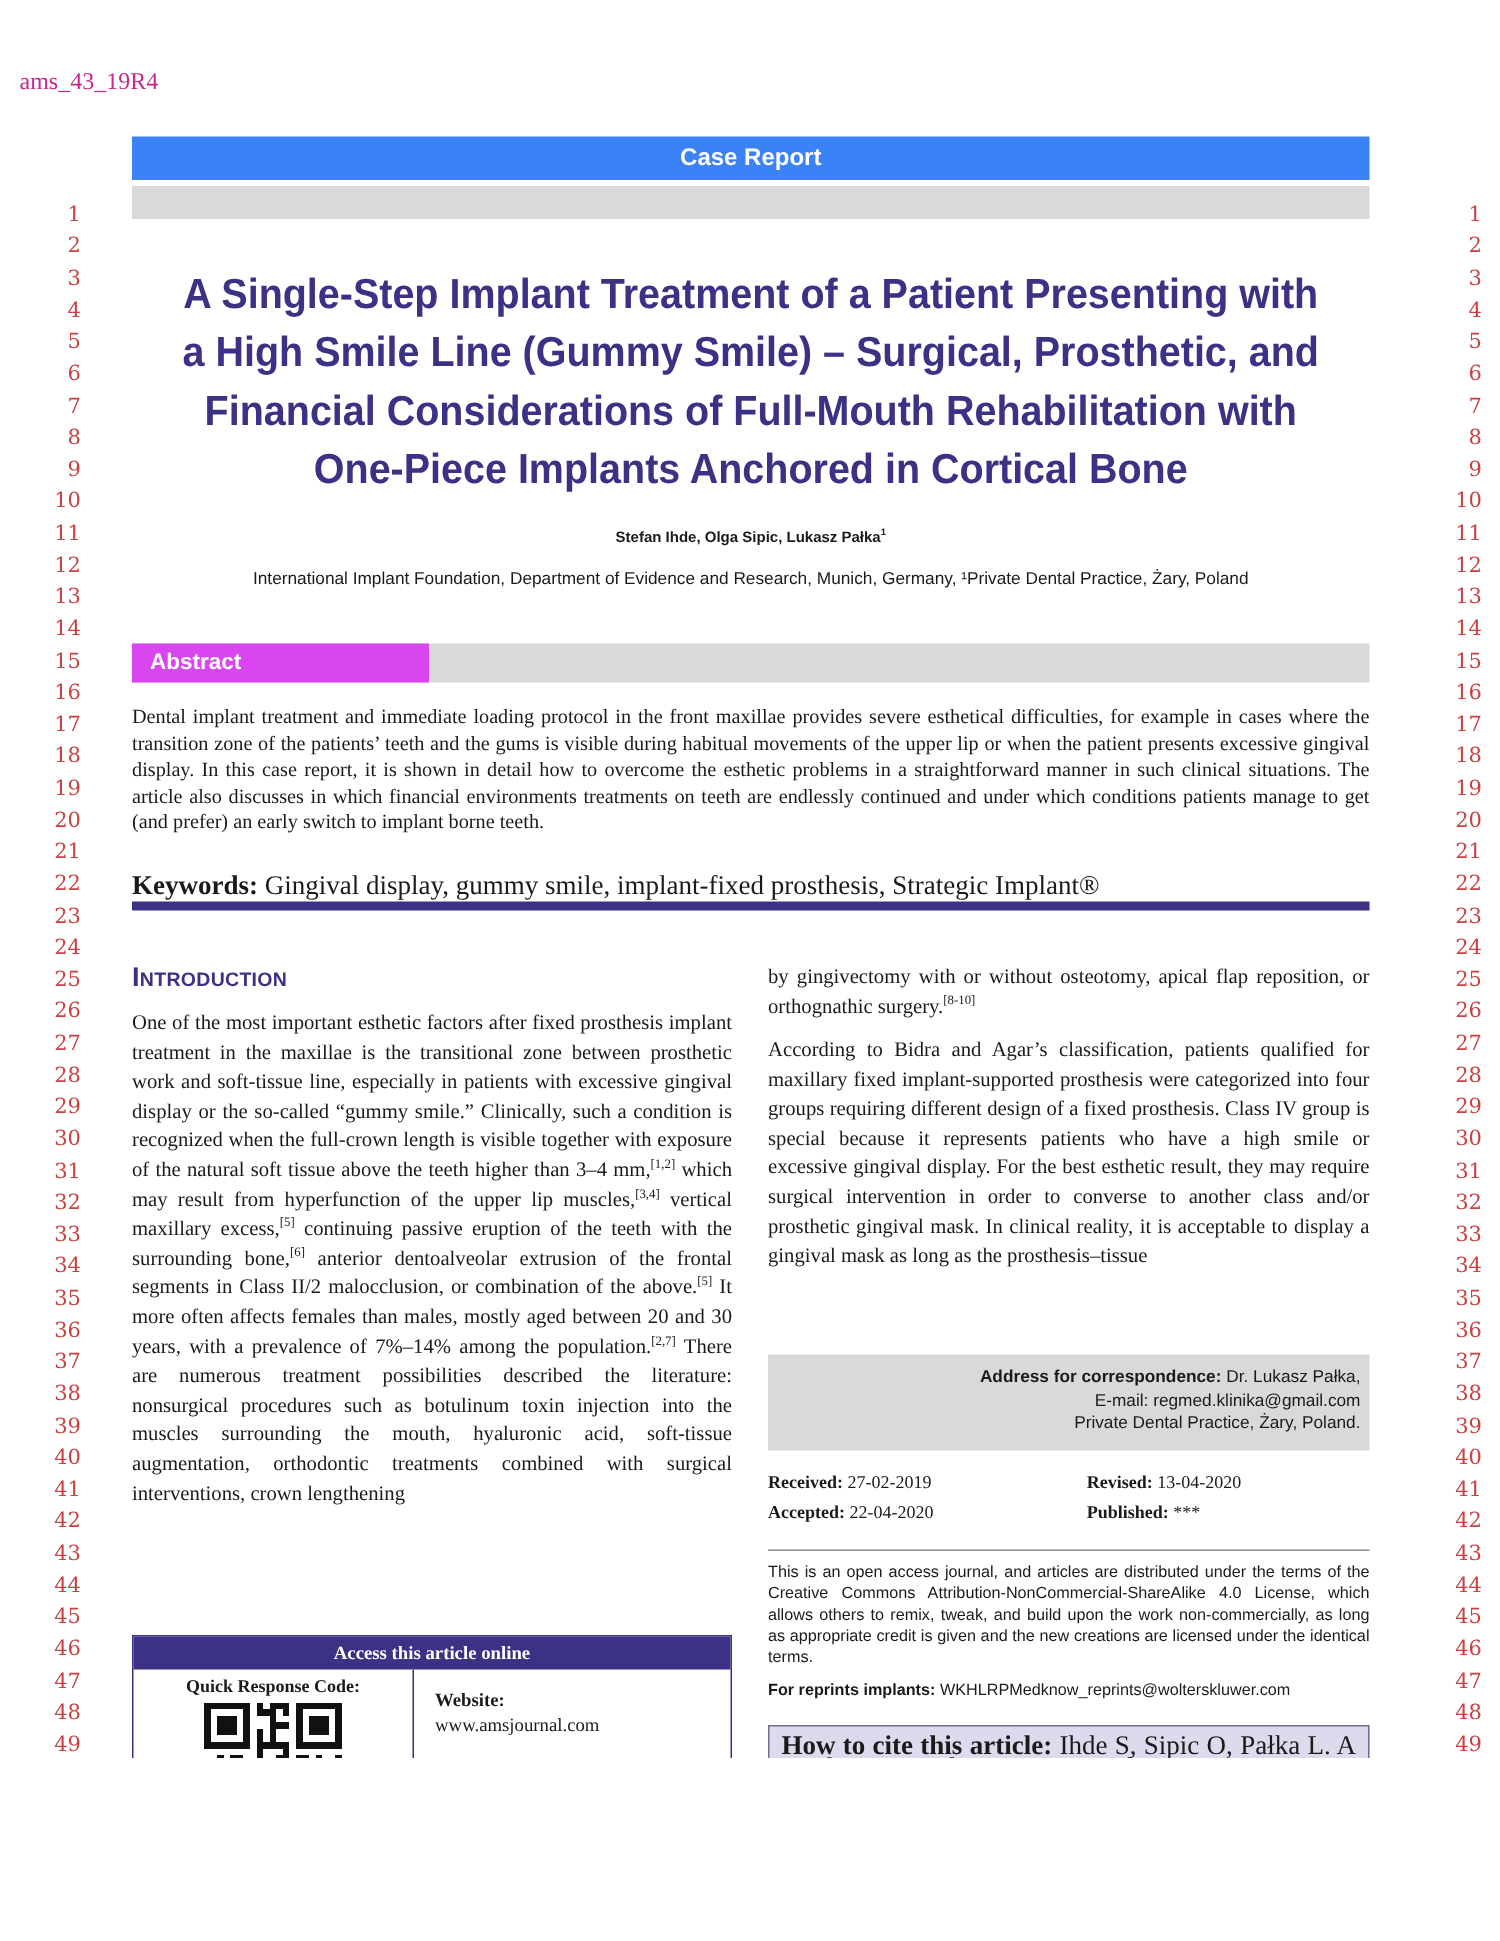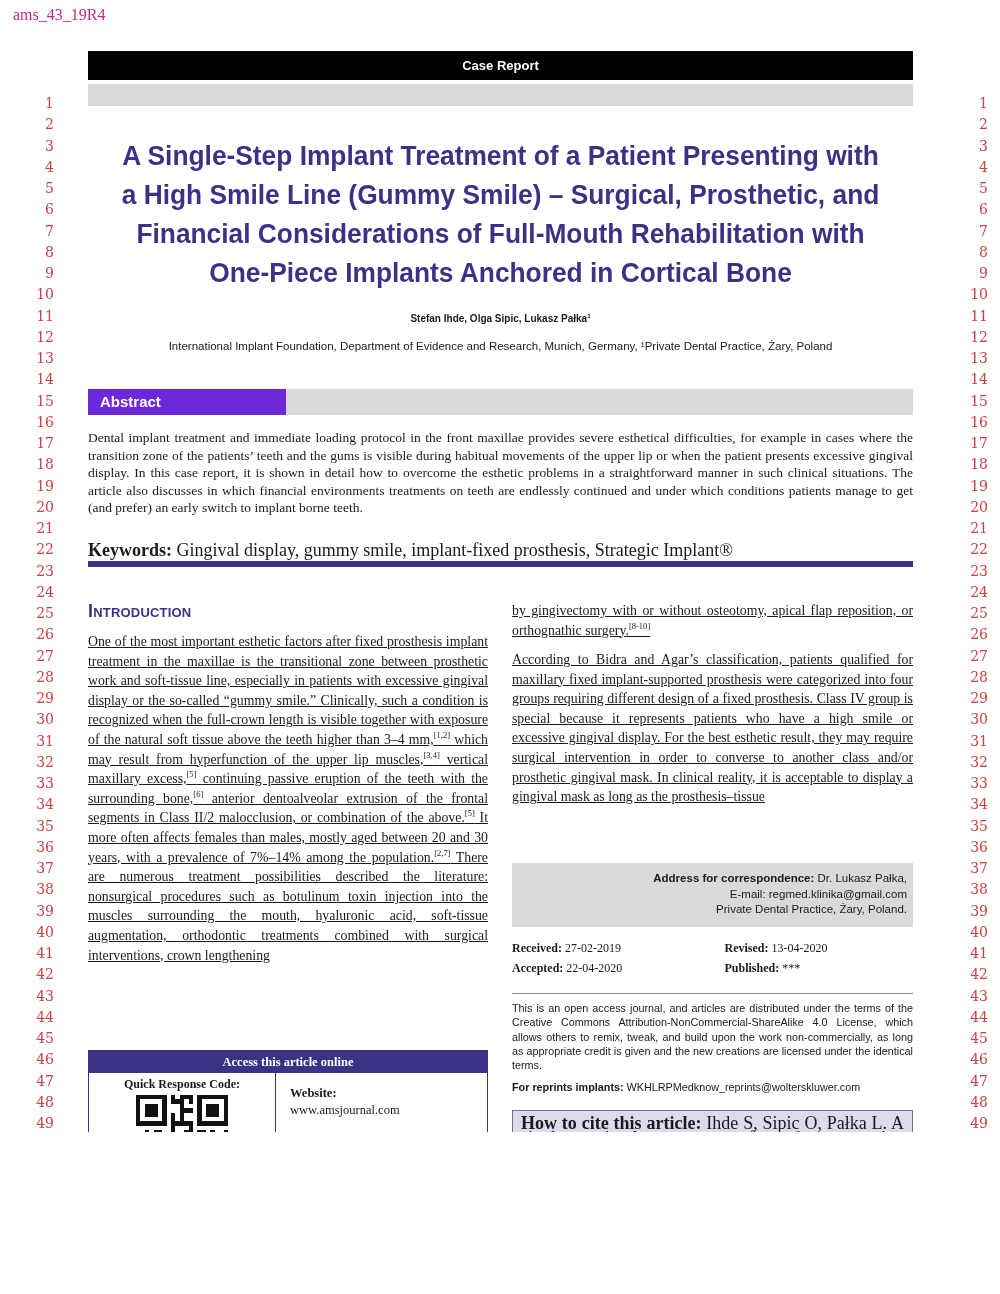--- a/index.html
+++ b/index.html
@@ -1,61 +1,61 @@
 <!DOCTYPE html>
 <html><head>
 <meta charset="utf-8">
 <style>
   html,body{margin:0;padding:0;background:#ffffff;}
   .page{position:relative;width:1000px;height:1132px;background:#fff;overflow:hidden;
-        font-family:"Liberation Serif",serif;color:#1a1a1a;}
+        font-family:"Liberation Serif",serif;color:#1a1a1a;margin-top:40px;}
   .abs{position:absolute;}
 
   
   .watermark{left:13px;top:6px;font-size:16px;color:#c5288c;font-family:"Liberation Serif",serif;}
 
   
   .gutter{top:93px;width:34px;text-align:right;color:#c94242;font-size:14px;
           font-family:"DejaVu Serif",serif;}
   .gutter .ln{height:21.26px;line-height:21.26px;}
   .gutter-left{left:20px;}
   .gutter-right{left:954px;}
 
   
-  .banner{left:88px;top:51px;width:825px;height:29px;background:#000000;color:#fff;
-          text-align:center;line-height:29px;font-weight:bold;font-size:13px;
+  .banner{left:88px;top:51px;width:825px;height:29px;background:#3b82f6;color:#fff;
+          text-align:center;line-height:29px;font-weight:bold;font-size:16px;
           font-family:"Liberation Sans",sans-serif;}
   .graybar{left:88px;top:84px;width:825px;height:22px;background:#d9d9d9;}
 
   
   .title{left:88px;top:136px;width:825px;text-align:center;color:#3b3286;font-weight:bold;
          font-size:28px;line-height:39px;font-family:"Liberation Sans",sans-serif;
          transform:scaleX(0.94);transform-origin:50% 0;}
   .authors{left:88px;top:313px;width:825px;text-align:center;font-weight:bold;font-size:10px;
            font-family:"Liberation Sans",sans-serif;}
   .affiliation{left:88px;top:340px;width:825px;text-align:center;font-size:11.5px;
            font-family:"Liberation Sans",sans-serif;}
 
   
   .abstract-bar{left:88px;top:389px;width:825px;height:26px;background:#d9d9d9;}
-  .abstract-label{position:absolute;left:0;top:0;width:198px;height:26px;background:#6d28d9;
+  .abstract-label{position:absolute;left:0;top:0;width:198px;height:26px;background:#d946ef;
            color:#fff;font-weight:bold;font-size:15px;line-height:26px;padding-left:12px;
            box-sizing:border-box;font-family:"Liberation Sans",sans-serif;}
   .abstract-text{left:88px;top:429px;width:825px;font-size:13.5px;line-height:17.6px;
            text-align:justify;}
   .keywords{left:88px;top:540px;width:825px;font-size:18px;}
   .rule{left:88px;top:561px;width:825px;height:6px;background:#3b3286;}
 
   
   .col-left{left:88px;width:400px;}
   .col-right{left:512px;width:401px;}
   .sec-head{top:601px;color:#3b3286;font-weight:bold;font-size:18px;
             font-variant:small-caps;font-family:"Liberation Sans",sans-serif;
             letter-spacing:0.2px;}
-  .bodytext{font-size:13.8px;line-height:19.6px;text-align:justify;text-decoration:underline;}
+  .bodytext{font-size:13.8px;line-height:19.6px;text-align:justify;}
   sup{font-size:0.62em;line-height:0;vertical-align:super;}
 
   
   .corr-box{top:863px;background:#d9d9d9;padding:8px 6px;box-sizing:border-box;height:64px;
             text-align:right;font-family:"Liberation Sans",sans-serif;font-size:11.5px;
             line-height:15.5px;}
   .bold{font-weight:bold;}
   .dates{top:941px;display:grid;grid-template-columns:53% 47%;row-gap:5px;
          font-size:12px;line-height:15px;}
   .thin-rule{top:993px;width:401px;border-top:1px solid #8a8a8a;height:0;}

